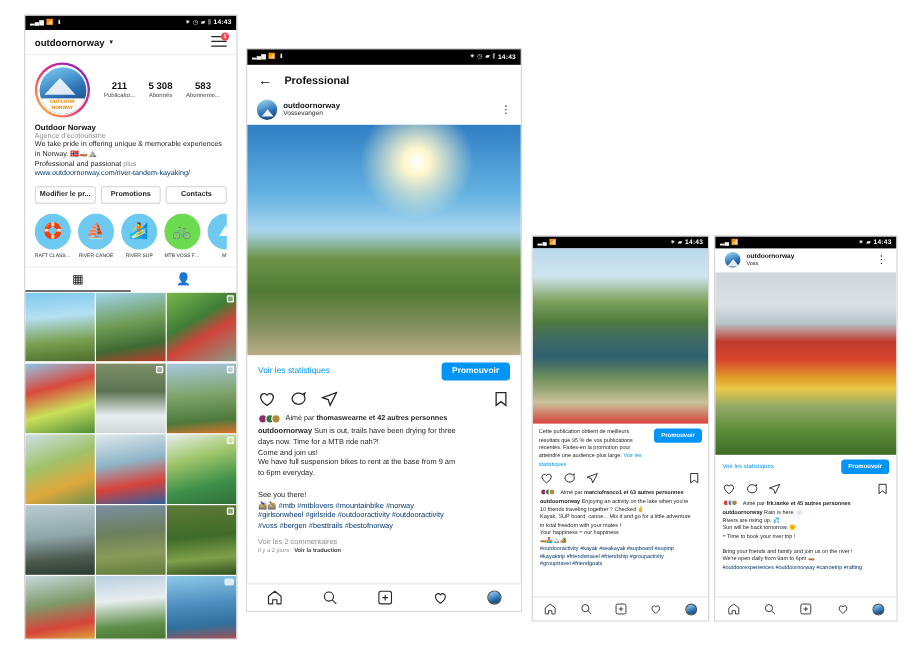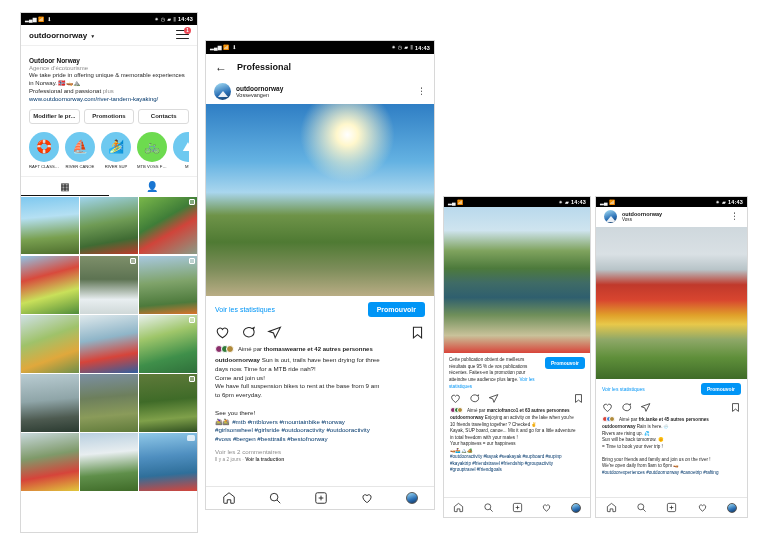--- a/index.html
+++ b/index.html
@@ -221,20 +221,43 @@
     </div>
     <div class="hamb">
       <i></i>
       <i></i>
       <i></i>
       <span class="dot">1</span>
     </div>
   </div>
 
   <div class="p1-body">
+    <div class="profrow">
+      <div class="avatar-ring">
+        <div class="avatar-in">
+          <div class="avatar-img">
+            <div class="avatar-txt">OUTDOOR<br>NORWAY</div>
+          </div>
+        </div>
+      </div>
+      <div class="stats">
+        <div>
+          <div class="stat-n">211</div>
+          <div class="stat-l">Publicatio...</div>
+        </div>
+        <div>
+          <div class="stat-n">5 308</div>
+          <div class="stat-l">Abonnés</div>
+        </div>
+        <div>
+          <div class="stat-n">583</div>
+          <div class="stat-l">Abonneme...</div>
+        </div>
+      </div>
+    </div>
 
     <div class="bio">
       <div class="bio-name">Outdoor Norway</div>
       <div class="bio-cat">Agence d'écotourisme</div>
       <div class="bio-line">We take pride in offering unique &amp; memorable experiences</div>
       <div class="bio-line">in Norway. 🇳🇴🛶⛰️</div>
       <div class="bio-line">
         <span>Professional and passionat</span>
         <span class="bio-more">plus</span>
       </div>

